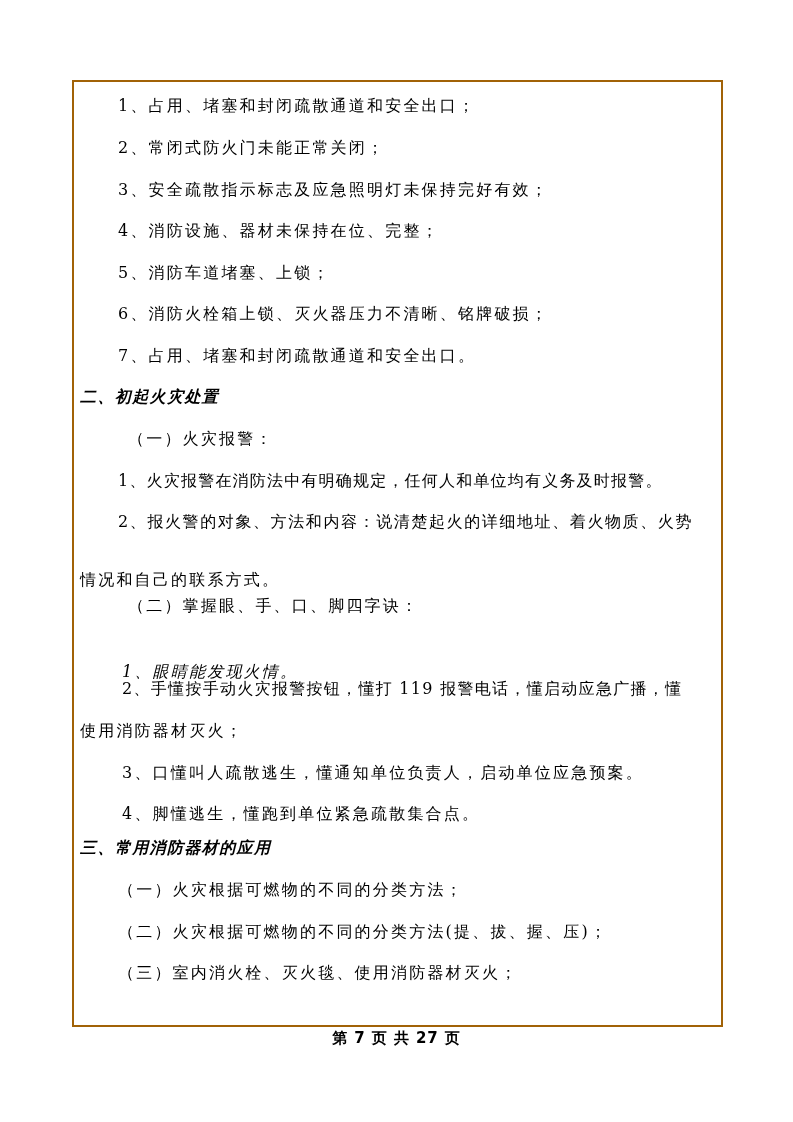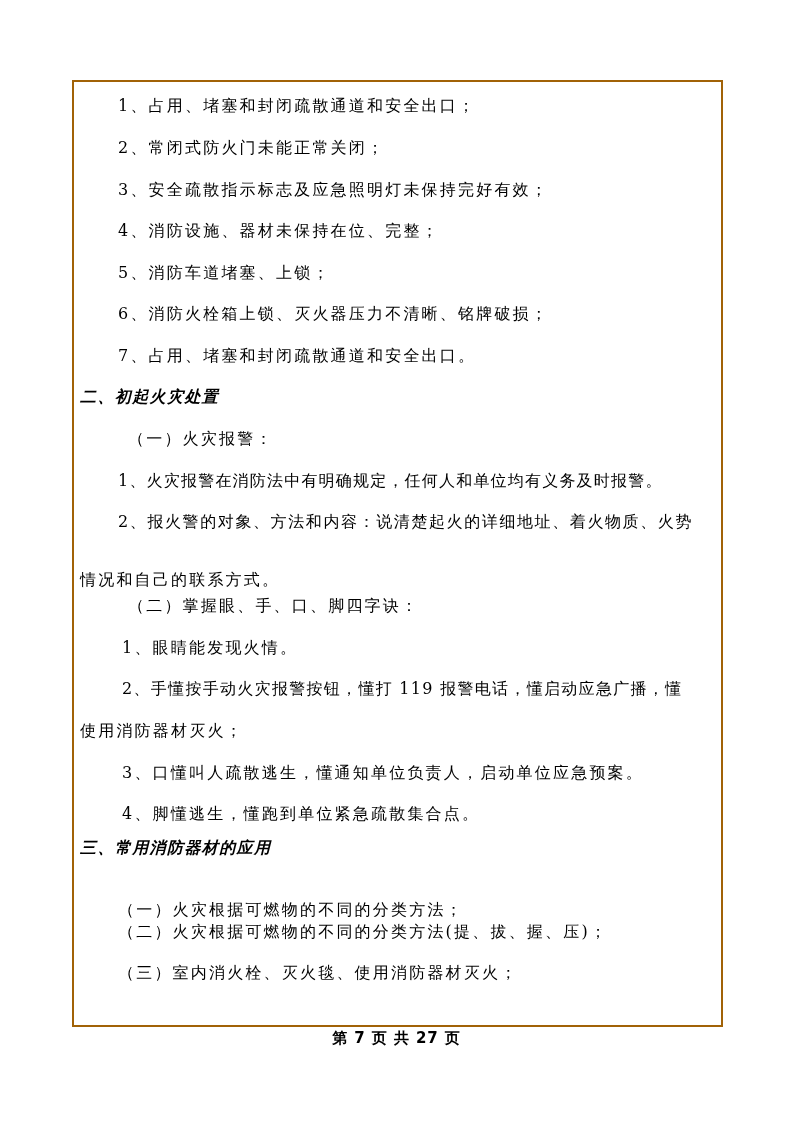--- a/index.html
+++ b/index.html
@@ -62,27 +62,27 @@
   <div class="line" style="top:222px; left:44px;">6、消防火栓箱上锁、灭火器压力不清晰、铭牌破损；</div>
   <div class="line" style="top:264px; left:44px;">7、占用、堵塞和封闭疏散通道和安全出口。</div>
 
   <div class="line heading" style="top:305px; left:6px;">二、初起火灾处置</div>
   <div class="line" style="top:347px; left:54px;">（一）火灾报警：</div>
   <div class="line" style="top:389px; left:44px; letter-spacing:1.2px;">1、火灾报警在消防法中有明确规定，任何人和单位均有义务及时报警。</div>
   <div class="line" style="top:430px; left:44px; letter-spacing:1.6px;">2、报火警的对象、方法和内容：说清楚起火的详细地址、着火物质、火势</div>
   <div class="line" style="top:472px; left:6px;margin-top:16px;">情况和自己的联系方式。</div>
 
   <div class="line" style="top:514px; left:54px;">（二）掌握眼、手、口、脚四字诀：</div>
-  <div class="line" style="top:556px; left:48px;">1、眼睛能发现火情。</div>
+  <div class="line" style="top:580px; left:48px;font-style:italic;">1、眼睛能发现火情。</div>
   <div class="line" style="top:597px; left:48px; letter-spacing:1.3px;">2、手懂按手动火灾报警按钮，懂打 119 报警电话，懂启动应急广播，懂</div>
   <div class="line" style="top:639px; left:6px;">使用消防器材灭火；</div>
   <div class="line" style="top:681px; left:48px;">3、口懂叫人疏散逃生，懂通知单位负责人，启动单位应急预案。</div>
   <div class="line" style="top:722px; left:48px;">4、脚懂逃生，懂跑到单位紧急疏散集合点。</div>
 
   <div class="line heading" style="top:756px; left:6px;">三、常用消防器材的应用</div>
-  <div class="line" style="top:798px; left:44px;margin-top:20px;">（一）火灾根据可燃物的不同的分类方法；</div>
+  <div class="line" style="top:798px; left:44px;">（一）火灾根据可燃物的不同的分类方法；</div>
   <div class="line" style="top:840px; left:44px;">（二）火灾根据可燃物的不同的分类方法(提、拔、握、压)；</div>
   <div class="line" style="top:881px; left:44px;">（三）室内消火栓、灭火毯、使用消防器材灭火；</div>
 </div>
 
 <div class="footer">
   <span>第</span><span>7</span><span>页 共</span><span>27</span><span>页</span>
 </div>
 
 </body></html>

